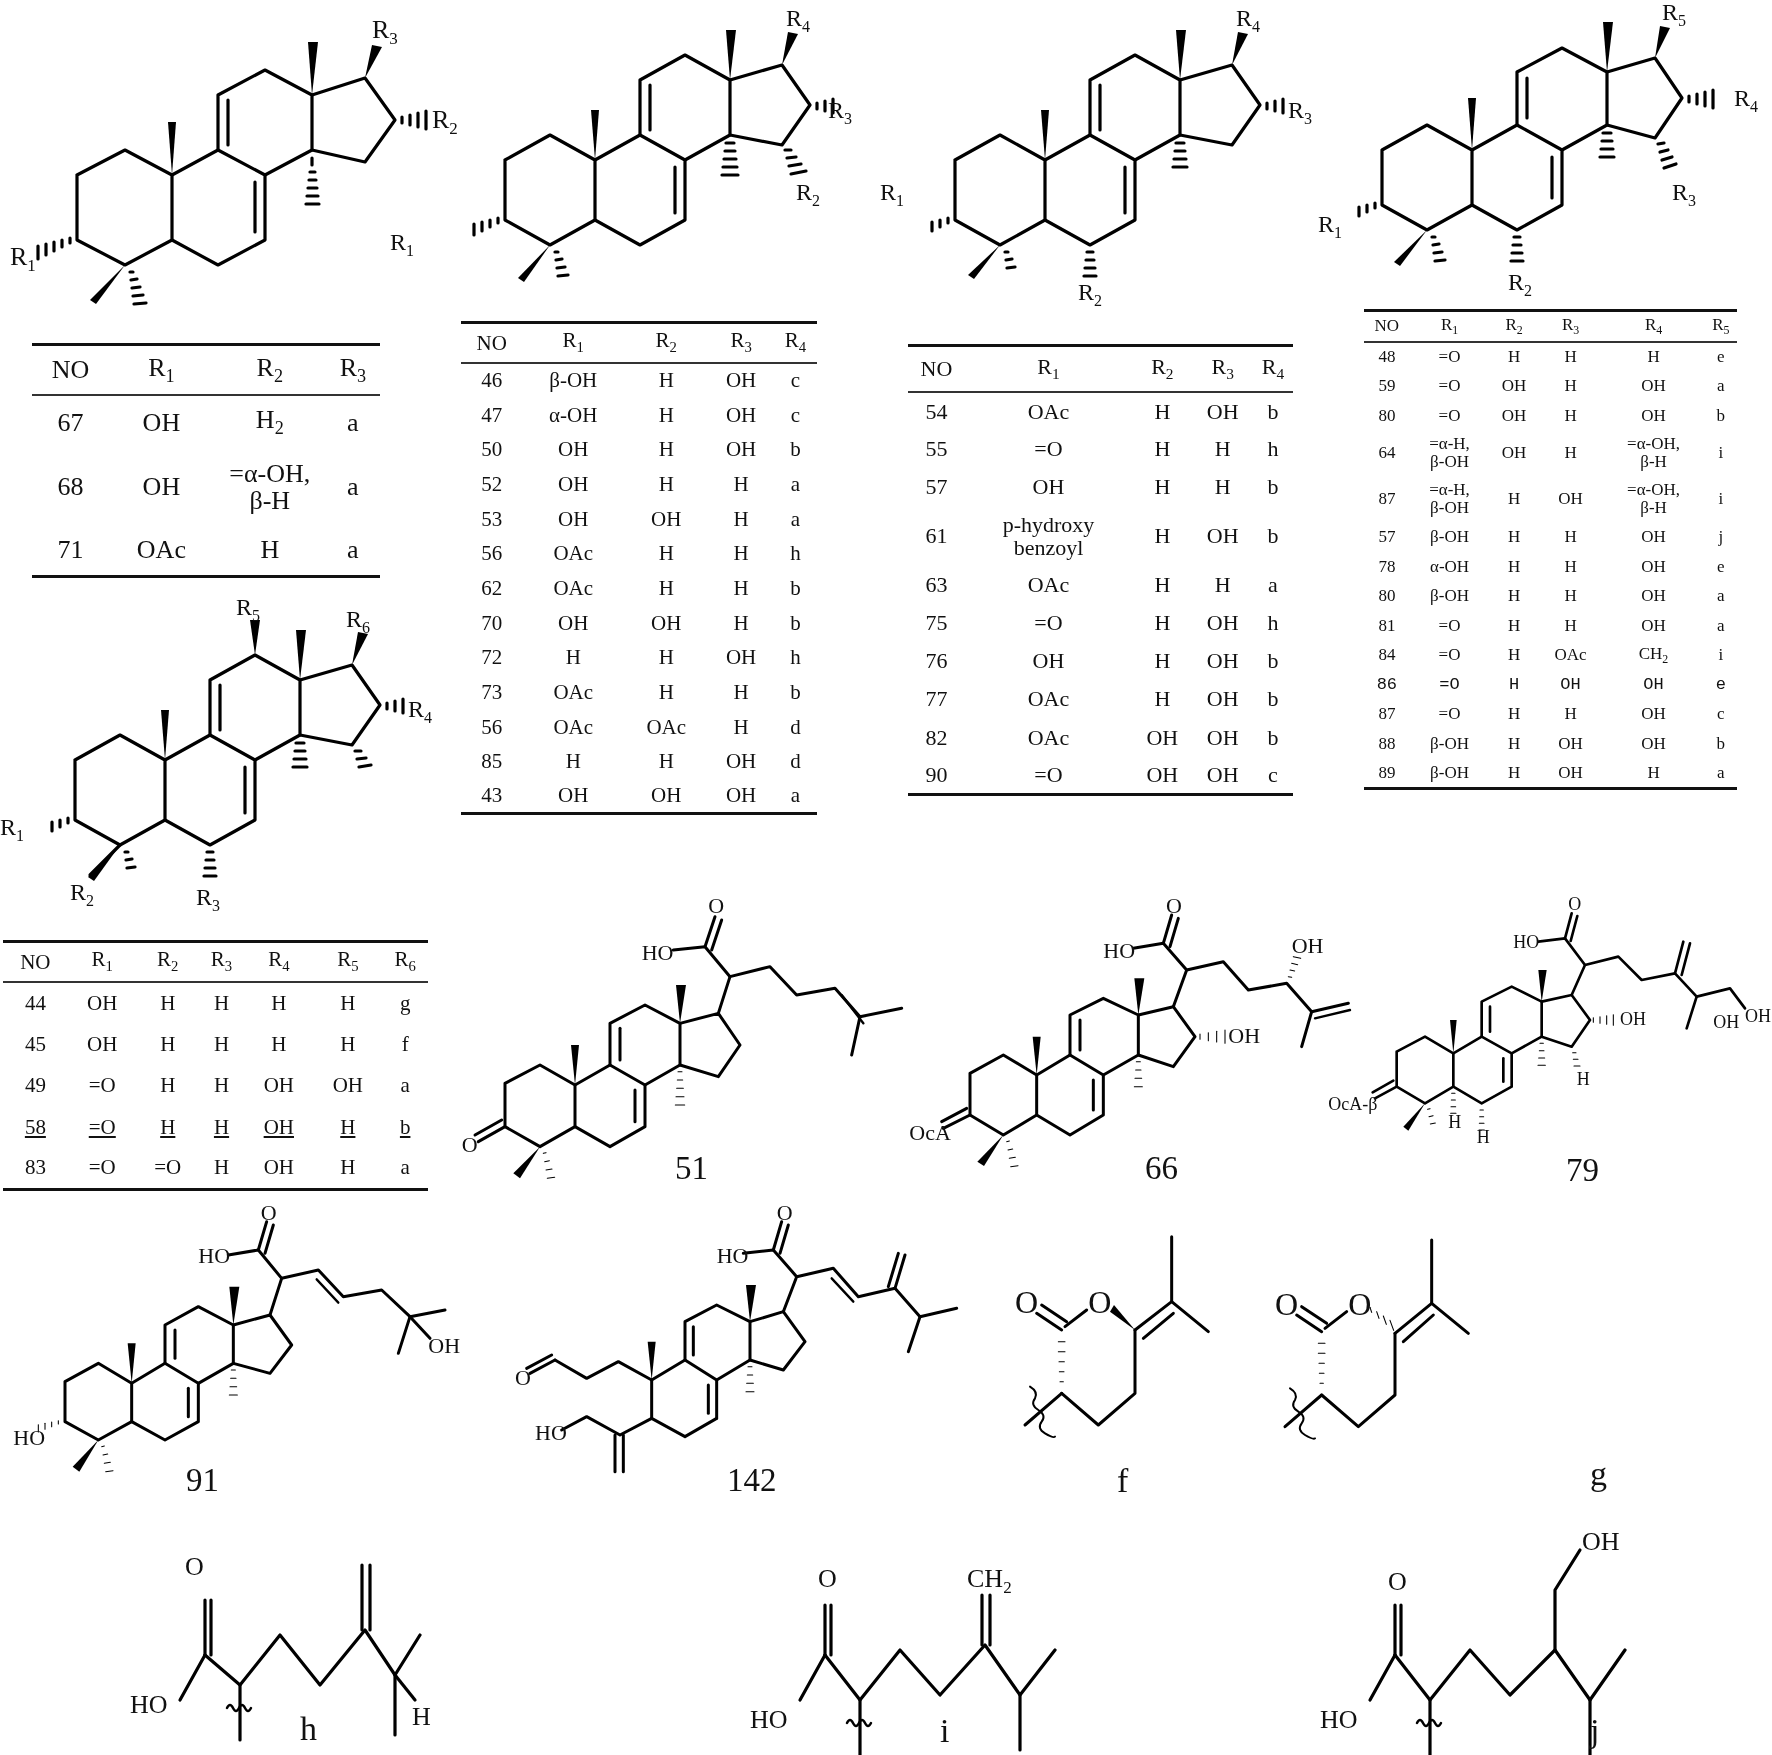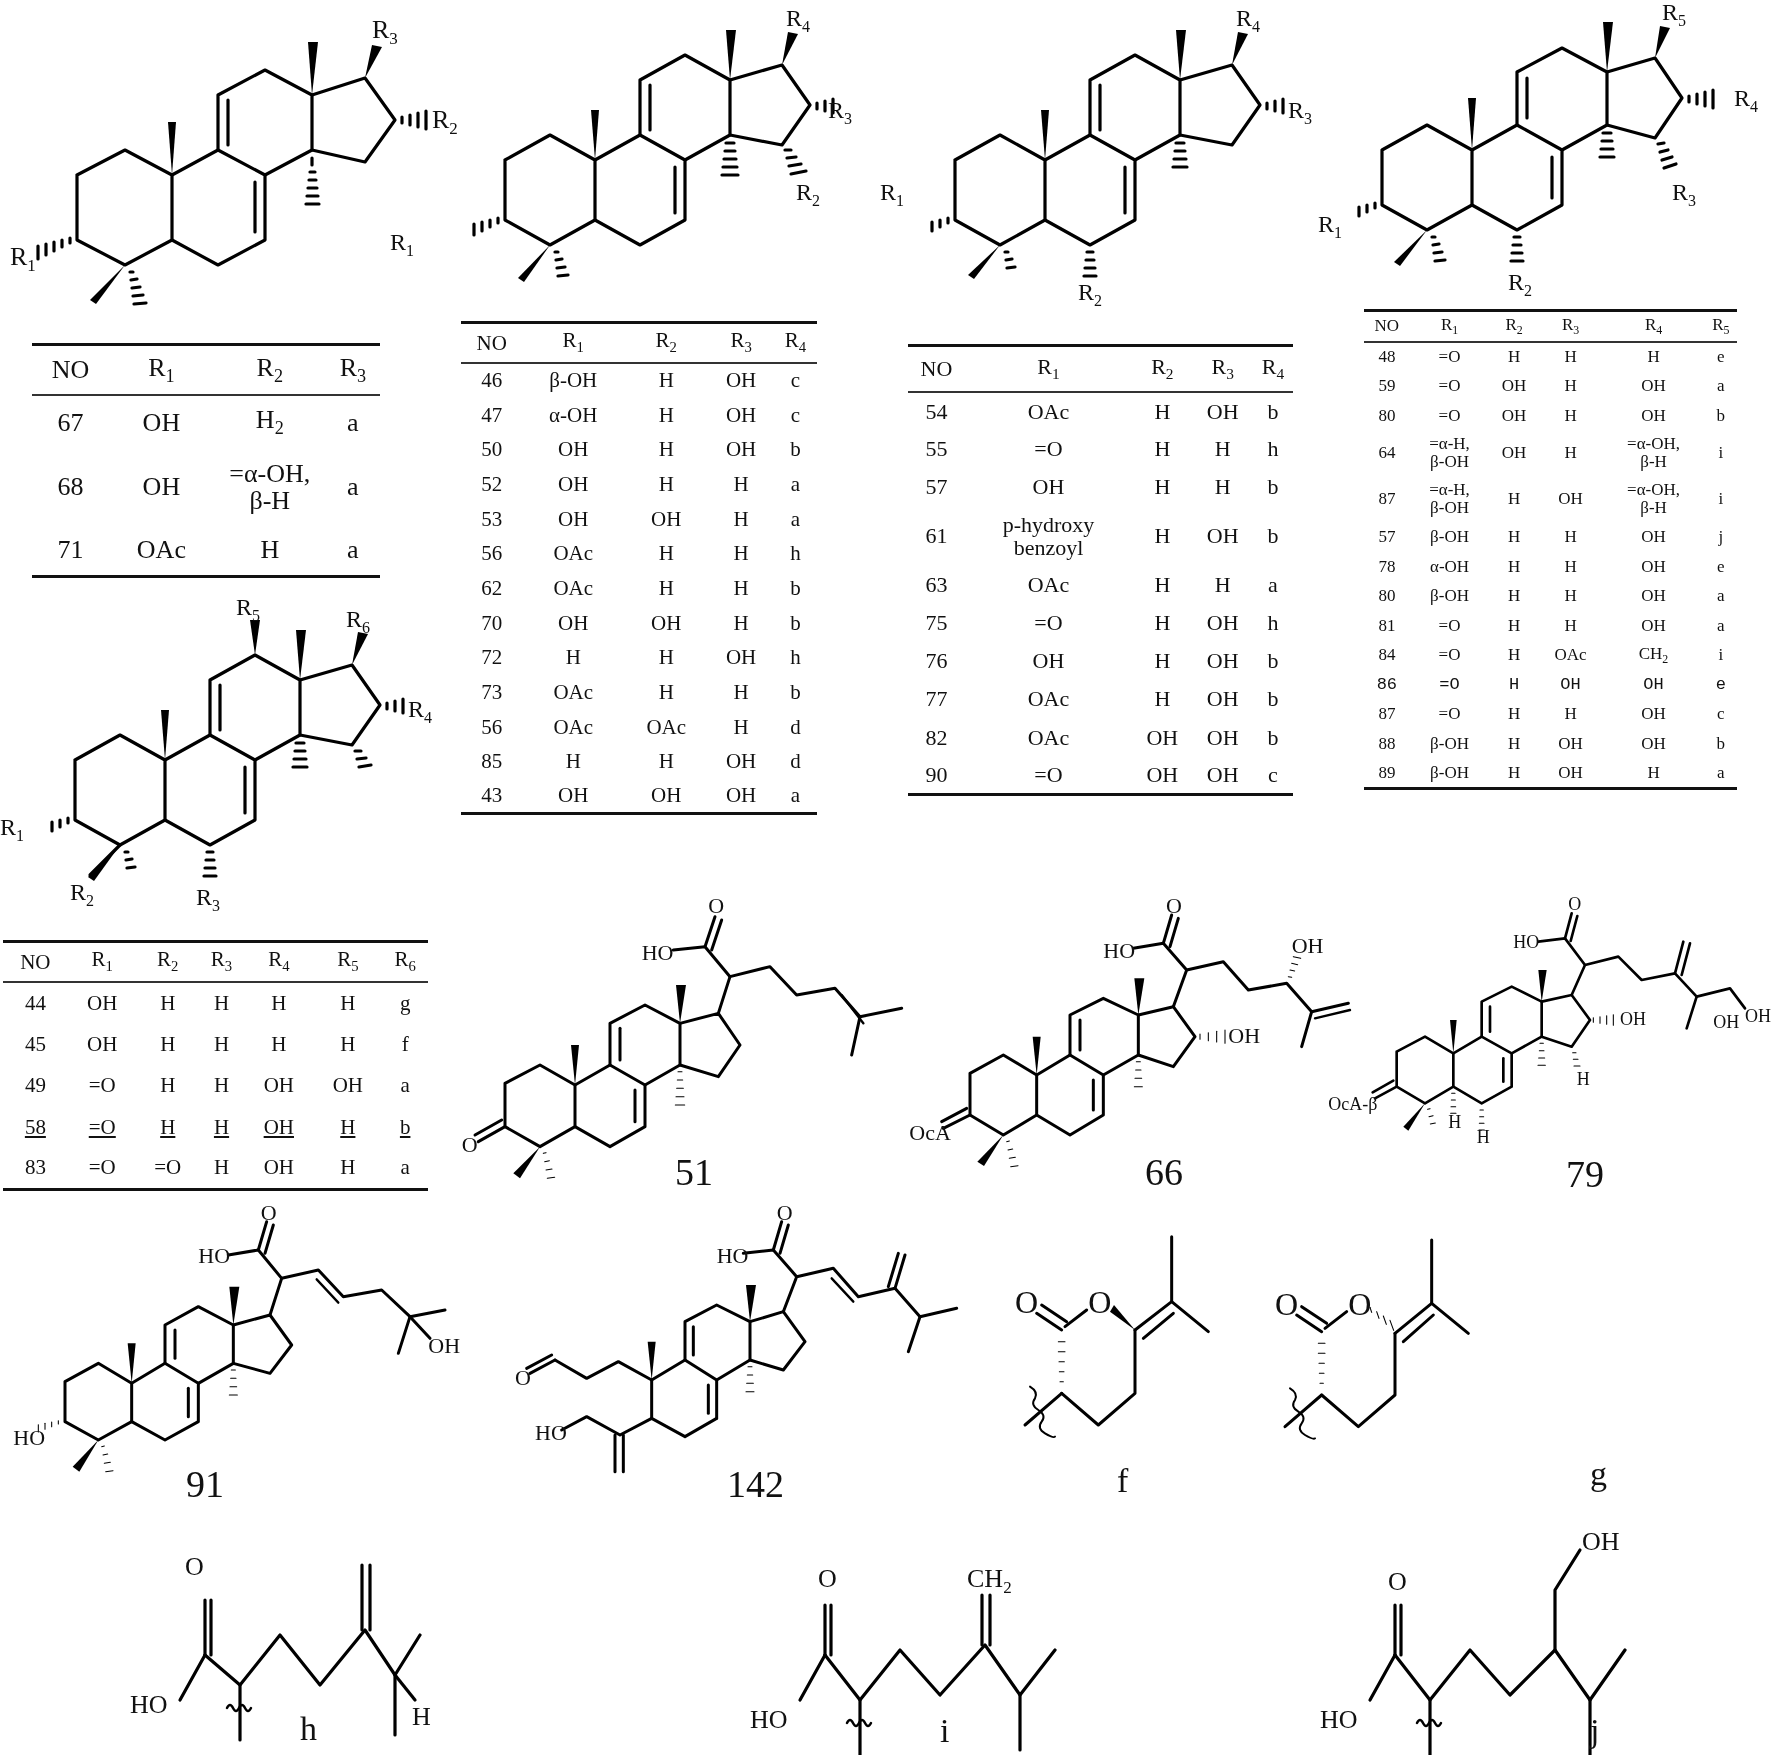--- a/index.html
+++ b/index.html
@@ -6,21 +6,21 @@
   body{width:1772px;height:1755px;position:relative;overflow:hidden;font-family:"Liberation Serif","DejaVu Serif",serif;color:#111;}
   svg.mol{position:absolute;overflow:visible;}
   svg.mol line, svg.mol polyline, svg.mol path{stroke:#000;stroke-width:3.2;fill:none;stroke-linecap:round;stroke-linejoin:round;}
   svg.mol .wedge{fill:#000;stroke:none;}
   svg.mol .hash{stroke-width:2.6;}
   svg.mol text{font-family:"Liberation Serif",serif;fill:#111;stroke:none;}
   table.rt{position:absolute;border-collapse:collapse;border-top:3px solid #111;border-bottom:3px solid #111;font-family:"Liberation Serif",serif;color:#111;}
   table.rt th{font-weight:normal;border-bottom:2px solid #333;padding:0;}
   table.rt td,table.rt th{text-align:center;vertical-align:middle;line-height:1.05;}
   table.rt sub{font-size:70%;}
-  .cmpd-label{position:absolute;font-family:"Liberation Serif",serif;font-size:38px;color:#111;}
+  .cmpd-label{position:absolute;font-family:"Liberation Serif",serif;font-size:33px;color:#111;}
 </style>
 </head>
 <body>
 
 <svg class="mol" style="left:0;top:0" width="460" height="320" viewBox="0 0 460 320">
 
   <polyline points="77,175 125,150 172,175 172,240 125,265 77,240 77,175"></polyline>
 
   <polyline points="172,175 218,150 265,175 265,240 218,265 172,240"></polyline>
   <line x1="255" y1="182" x2="255" y2="232"></line>

